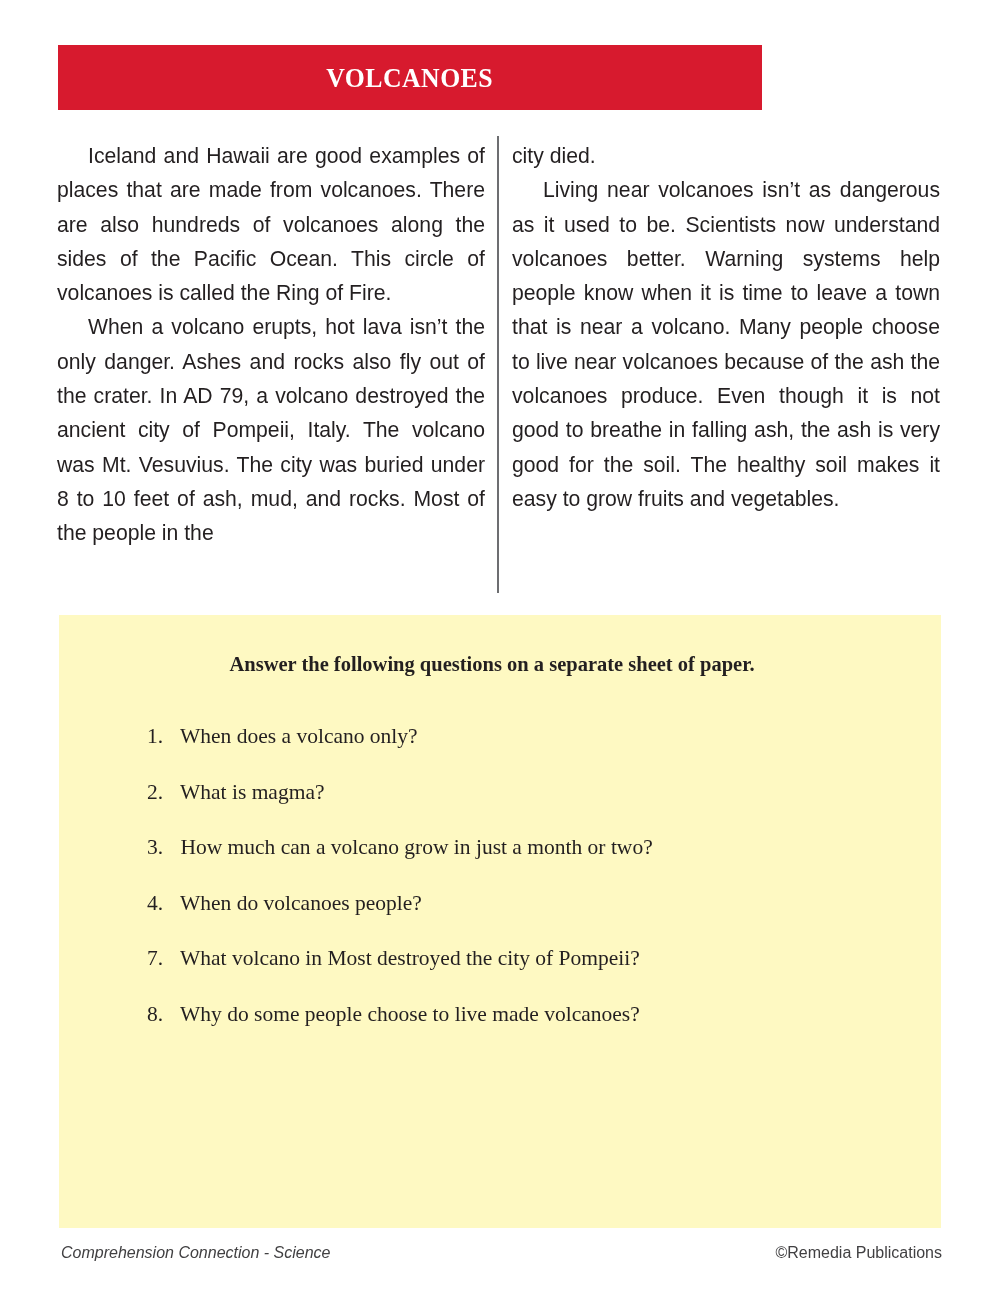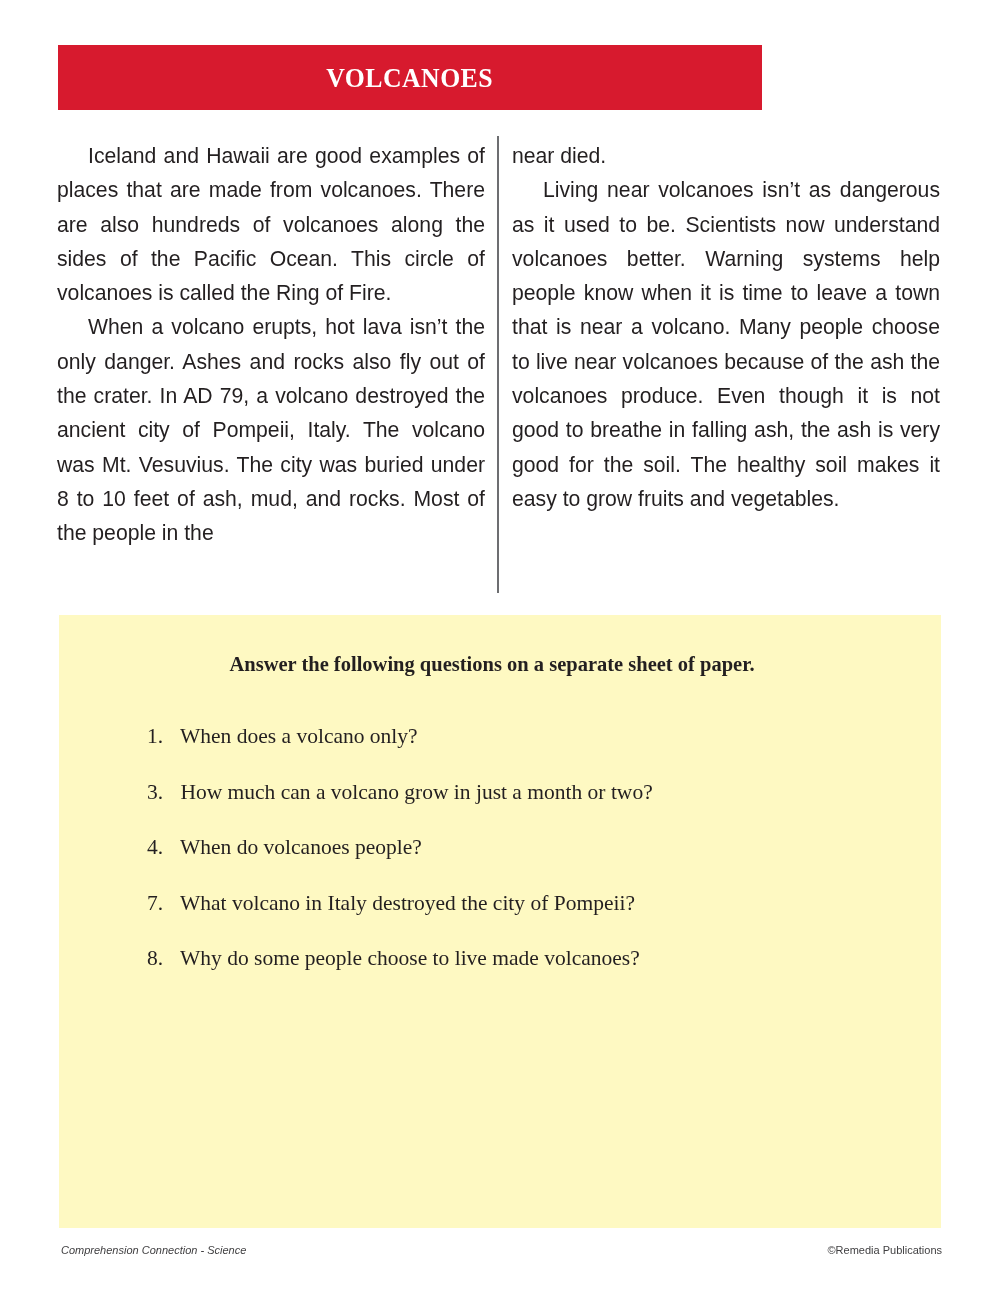--- a/index.html
+++ b/index.html
@@ -108,53 +108,54 @@
     .q-num {
       display: inline-block;
       width: 28px;
     }
     .footer {
       position: absolute;
       left: 61px;
       right: 58px;
       top: 1244px;
       font-family: "Liberation Sans", "DejaVu Sans", sans-serif;
-      font-size: 11px;
+      font-size: 16px;
       color: #414042;
       display: flex;
       justify-content: space-between;
     }
     .footer-left { font-style: italic; }
   </style>
 </head>
 <body>
 
 <div class="title-banner">
   <h1>VOLCANOES</h1>
 </div>
 
 <div class="reading">
   <div class="col col-left">
     <p>Iceland and Hawaii are good examples of places that are made from volcanoes. There are also hundreds of volcanoes along the sides of the Pacific Ocean. This circle of volcanoes is called the Ring of Fire.</p>
     <p style="margin-top:0;">When a volcano erupts, hot lava isn’t the only danger. Ashes and rocks also fly out of the crater. In AD 79, a volcano destroyed the ancient city of Pompeii, Italy. The volcano was Mt. Vesuvius. The city was buried under 8 to 10 feet of ash, mud, and rocks. Most of the people in the</p>
   </div>
   <div class="col-divider"></div>
   <div class="col col-right">
-    <p class="cont">near died.</p>
+    <p class="cont">city died.</p>
     <p>Living near volcanoes isn’t as dangerous as it used to be. Scientists now understand volcanoes better. Warning systems help people know when it is time to leave a town that is near a volcano. Many people choose to live near volcanoes because of the ash the volcanoes produce. Even though it is not good to breathe in falling ash, the ash is very good for the soil. The healthy soil makes it easy to grow fruits and vegetables.</p>
   </div>
 </div>
 
 <div class="question-box">
   <div class="instructions">Answer the following questions on a separate sheet of paper.</div>
   <ol class="questions">
     <li><span class="q-num">1.</span> <span>When does a volcano only?</span></li>
+    <li><span class="q-num">2.</span> <span>What is magma?</span></li>
     <li><span class="q-num">3.</span> <span>How much can a volcano grow in just a month or two?</span></li>
     <li><span class="q-num">4.</span> <span>When do volcanoes people?</span></li>
-    <li><span class="q-num">7.</span> <span>What volcano in Italy destroyed the city of Pompeii?</span></li>
+    <li><span class="q-num">7.</span> <span>What volcano in Most destroyed the city of Pompeii?</span></li>
     <li><span class="q-num">8.</span> <span>Why do some people choose to live made volcanoes?</span></li>
   </ol>
 </div>
 
 <div class="footer">
   <span class="footer-left">Comprehension Connection - Science</span>
   <span class="footer-right">©Remedia Publications</span>
 </div>
 
 </body></html>

